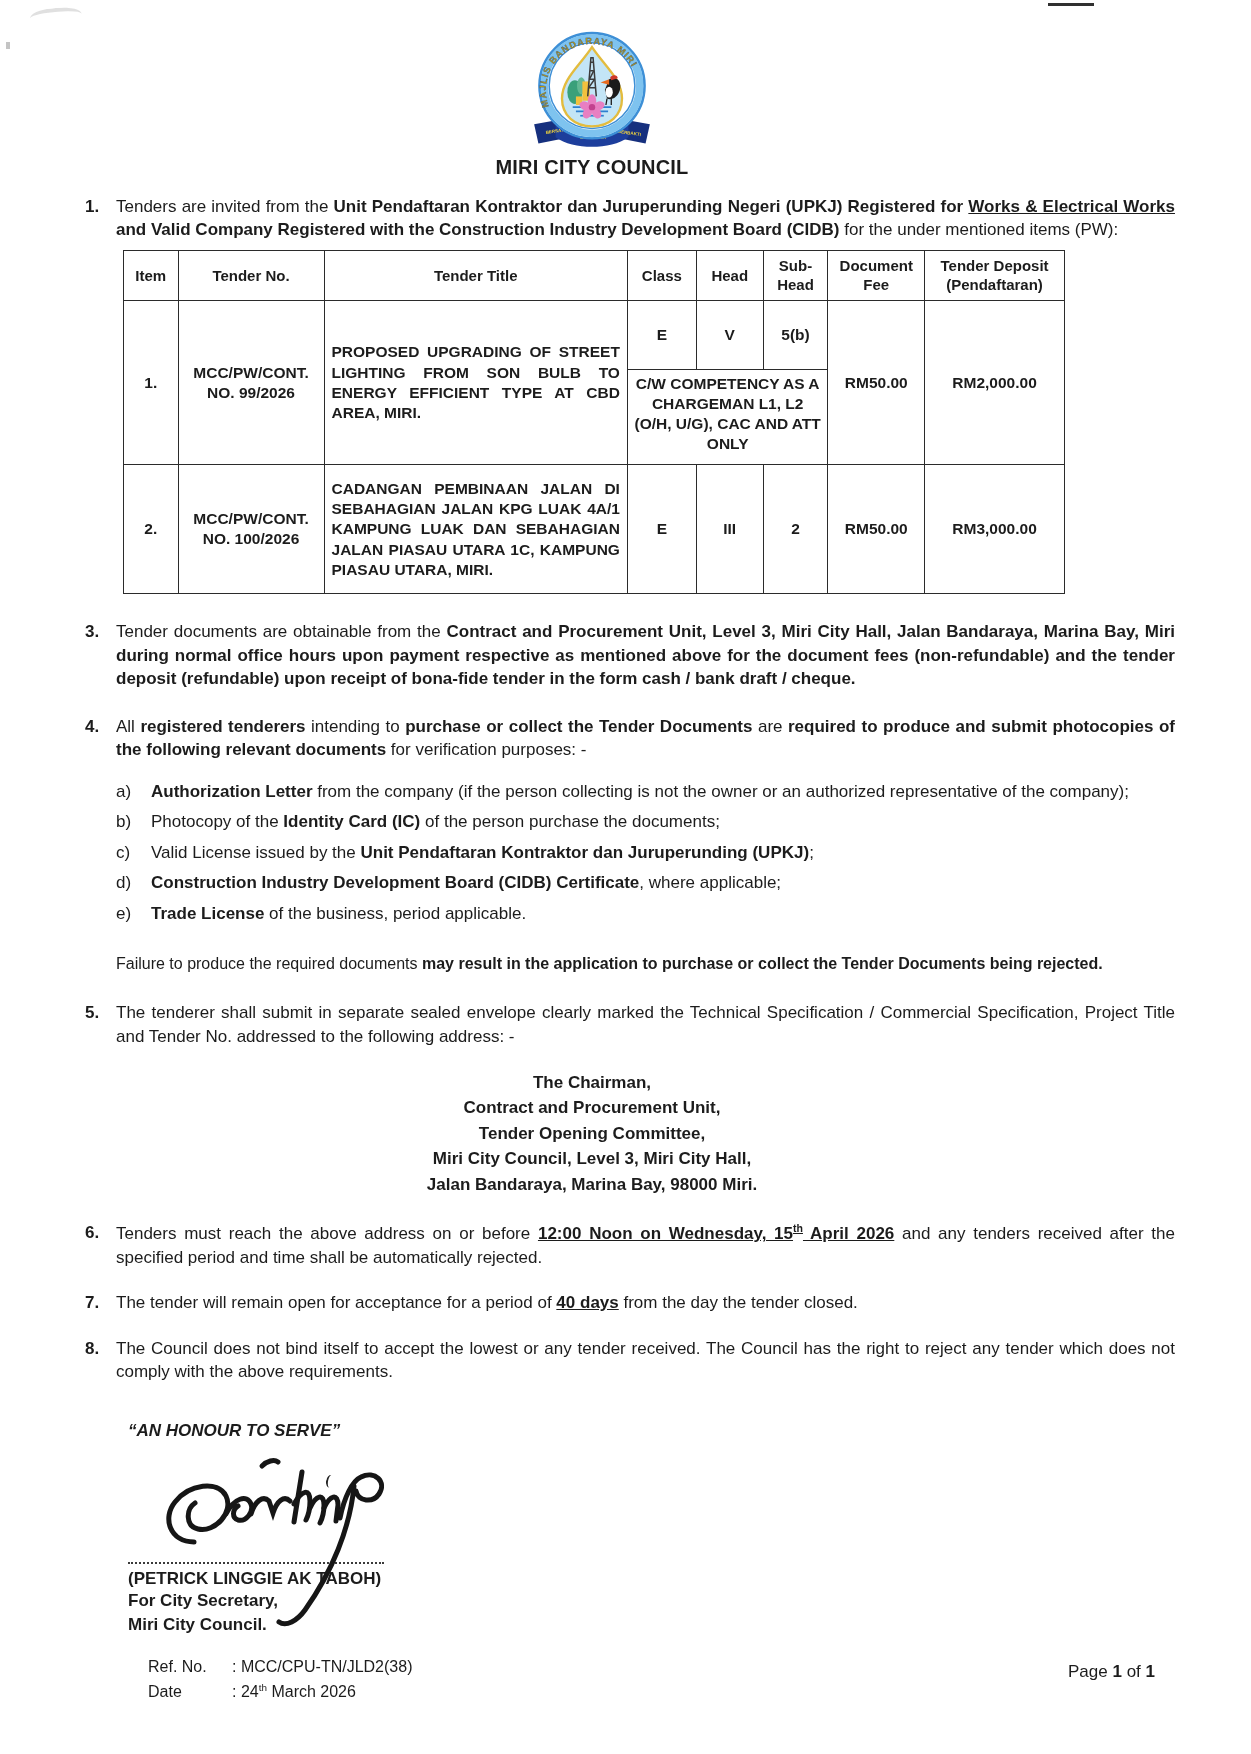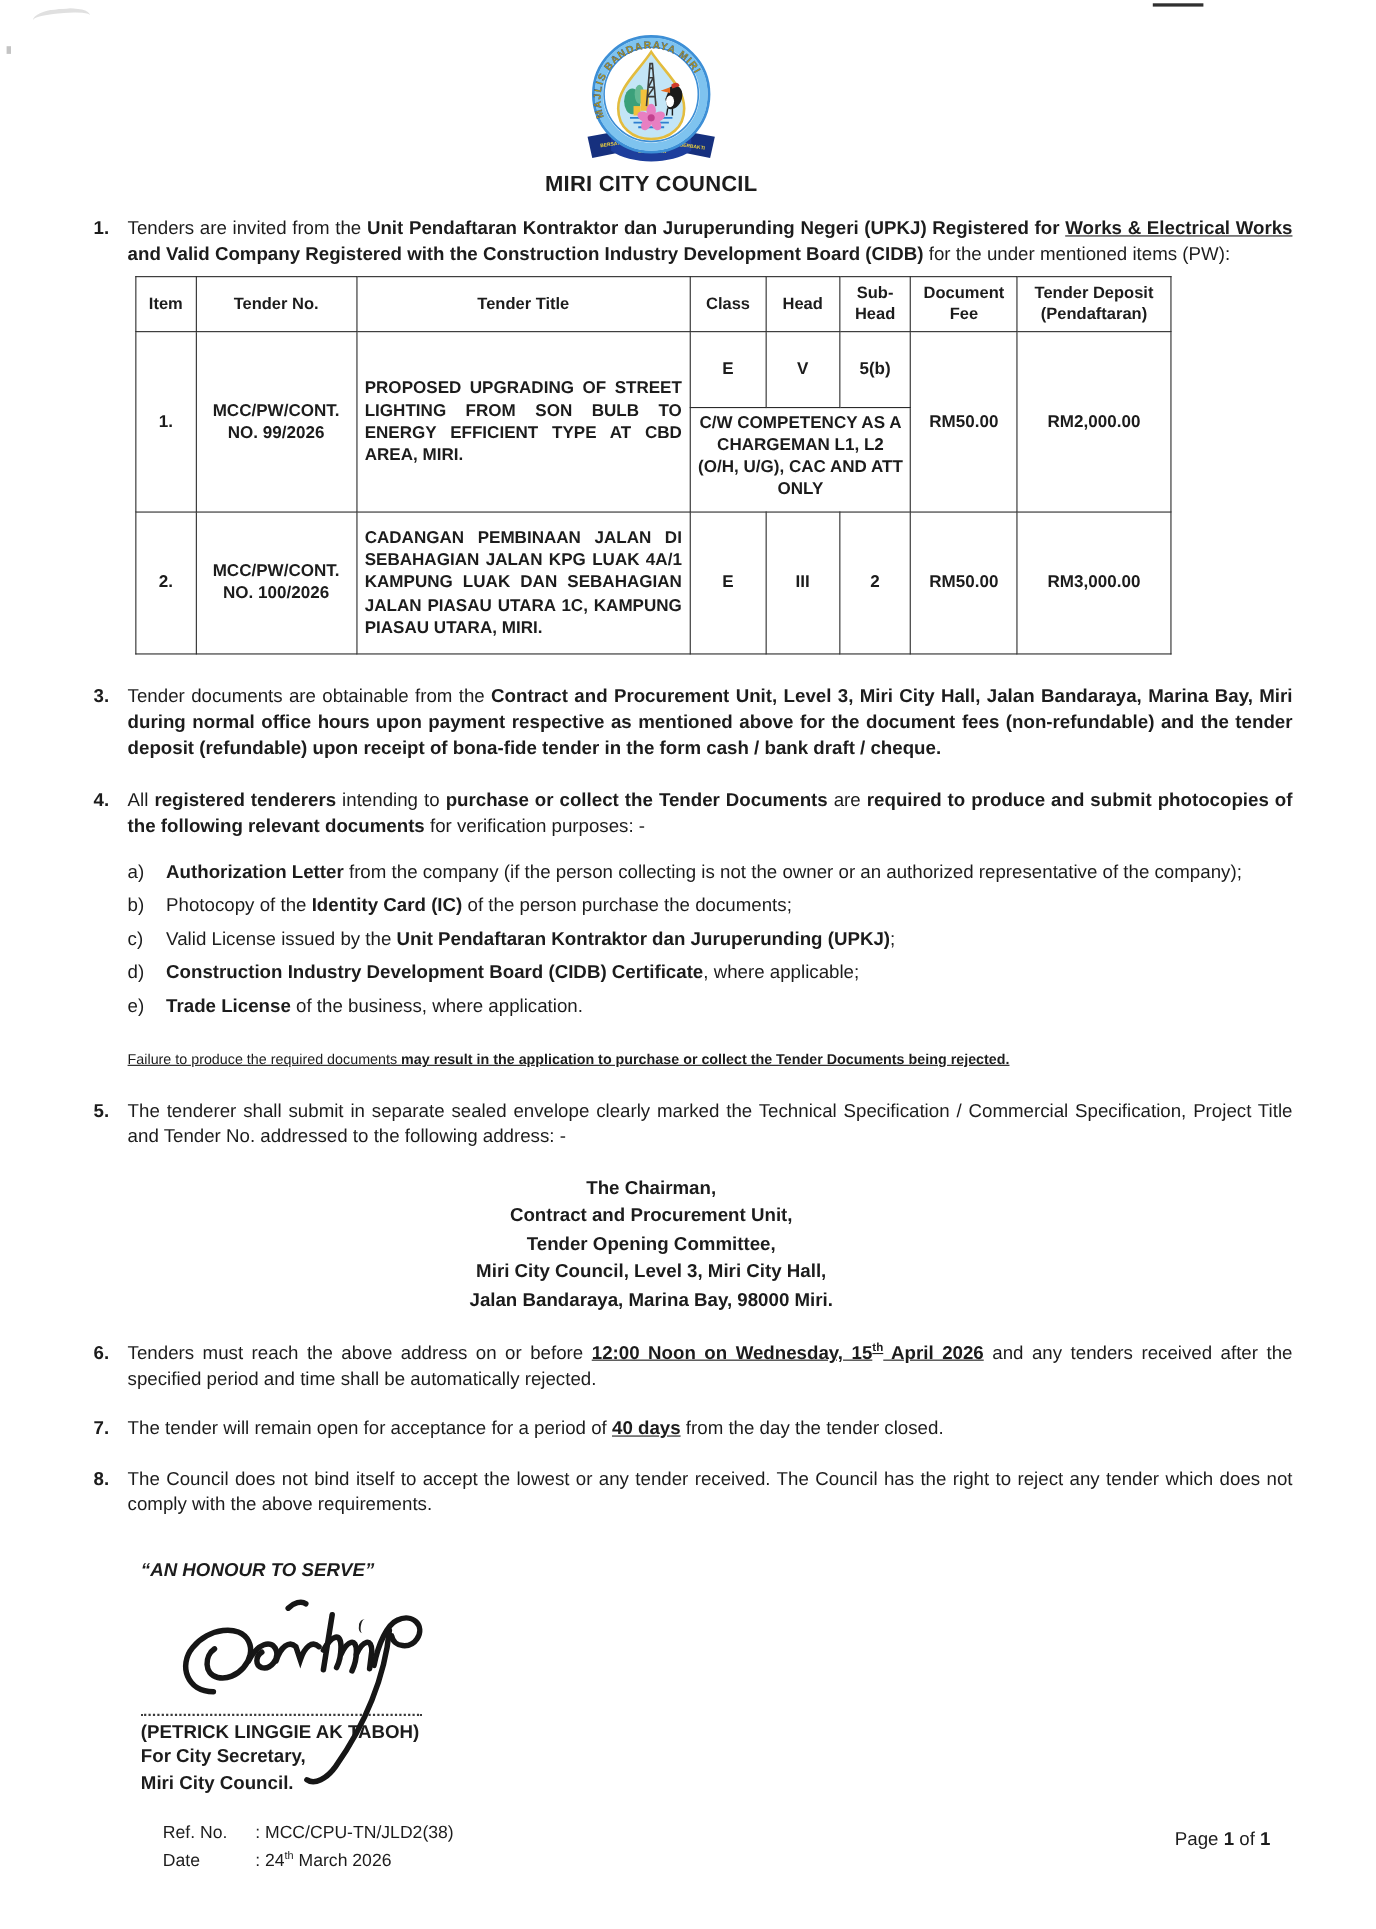--- a/index.html
+++ b/index.html
@@ -24,21 +24,21 @@
   col.c-item{width:53px}col.c-no{width:142px}col.c-title{width:295px}
   col.c-class{width:67px}col.c-head{width:65px}col.c-sub{width:63px}
   col.c-fee{width:94px}col.c-dep{width:136px}
   tr.r1a td.small-sub{height:58px;}
   tr.r1b td{padding:4px 6px 10px;}
   tr.r2 td{height:118px;}
   
   .subitem{display:flex;margin:7px 0 7px 31px;font-size:17px;line-height:1.38;}
   .subitem .lbl{width:35px;flex:0 0 35px;}
   .subitem .stext{flex:1;text-align:justify;}
-  .plain-block{margin:28px 0 0 31px;font-size:13px;line-height:1.38;text-align:justify;text-decoration:underline;}
+  .plain-block{margin:28px 0 0 31px;font-size:16px;line-height:1.38;text-align:justify;}
   
   .address{margin-top:22px;text-align:center;font-size:17px;font-weight:700;
            line-height:1.5;transform:translateX(-38px);}
   
   .mottos{position:relative;margin:36px 0 0 43px;font-size:17px;line-height:1.45;}
   .motto1{font-weight:700;}
   .motto2{font-weight:700;font-style:italic;}
   .paren-artifact{position:absolute;left:198px;top:56px;width:7px;height:13px;
            border-left:2.5px solid #222;border-radius:60% 0 0 60%;transform:rotate(9deg);}
   
@@ -207,21 +207,21 @@
       <div class="subitem">
         <span class="lbl">c)</span>
         <span class="stext"><span>Valid License issued by the </span><span style="font-weight: 700;">Unit Pendaftaran Kontraktor dan Juruperunding (UPKJ)</span><span>;</span></span>
       </div>
       <div class="subitem">
         <span class="lbl">d)</span>
         <span class="stext"><span style="font-weight: 700;">Construction Industry Development Board (CIDB) Certificate</span><span>, where applicable;</span></span>
       </div>
       <div class="subitem">
         <span class="lbl">e)</span>
-        <span class="stext"><span style="font-weight: 700;">Trade License</span><span> of the business, where application.</span></span>
+        <span class="stext"><span style="font-weight: 700;">Trade License</span><span> of the business, period applicable.</span></span>
       </div>
     </div>
 
     <div class="plain-block"><span>Failure to produce the required documents </span><span style="font-weight: 700;">may result in the application to purchase or collect the Tender Documents being rejected.</span></div>
 
     <div class="para" style="margin-top:26px;">
       <span class="num">5.</span>
       <span class="ptext"><span>The tenderer shall submit in separate sealed envelope clearly marked the Technical Specification / Commercial Specification, Project Title and Tender No. addressed to the following address: -</span></span>
     </div>
 

